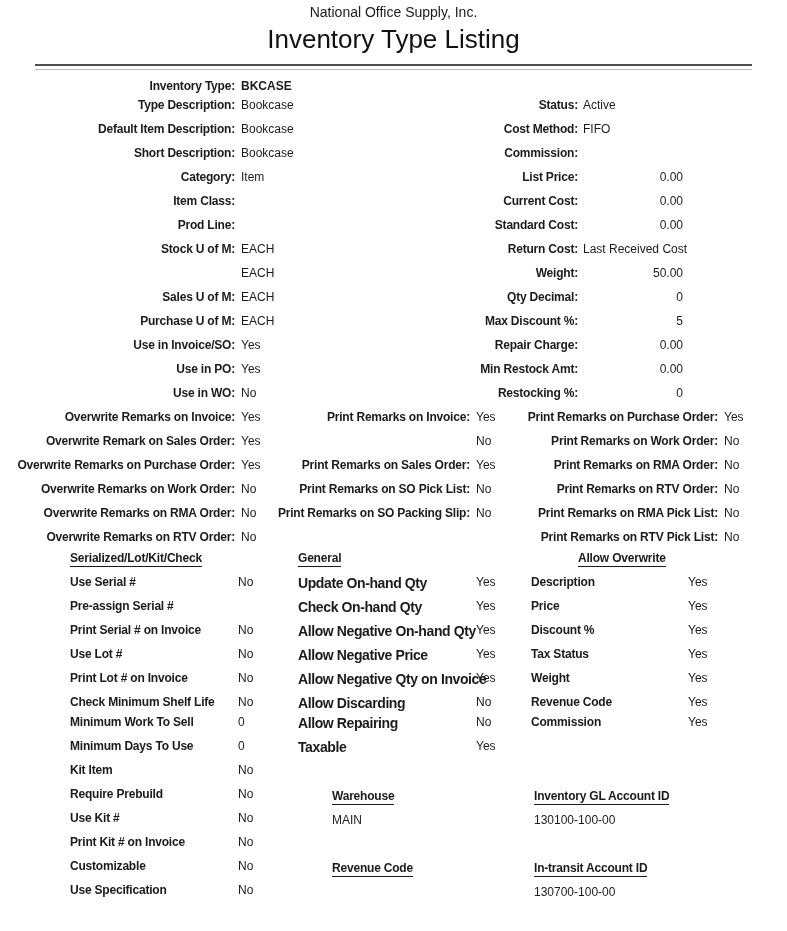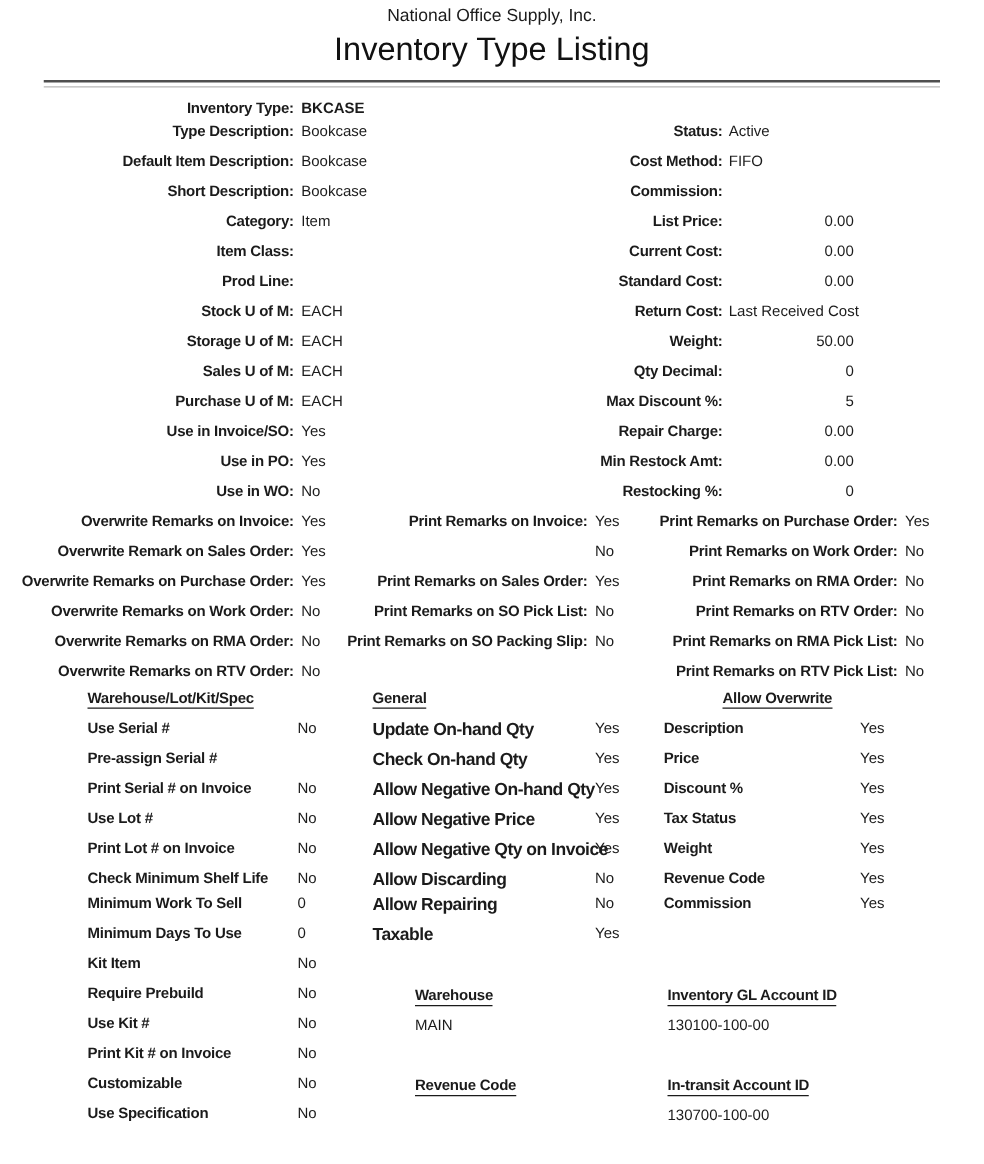--- a/index.html
+++ b/index.html
@@ -72,21 +72,20 @@
       </div>
       <div class="frow" style="top: 139px;">
         <span class="lbl" style="left: 0px; width: 235px; text-align: right;">Prod Line:</span>
         <span class="val" style="left: 241px;"></span>
       </div>
       <div class="frow" style="top: 163px;">
         <span class="lbl" style="left: 0px; width: 235px; text-align: right;">Stock U of M:</span>
         <span class="val" style="left: 241px;">EACH</span>
       </div>
       <div class="frow" style="top: 187px;">
-        <span class="lbl" style="left: 0px; width: 235px; text-align: right;">Storage U of M:</span>
         <span class="val" style="left: 241px;">EACH</span>
       </div>
       <div class="frow" style="top: 211px;">
         <span class="lbl" style="left: 0px; width: 235px; text-align: right;">Sales U of M:</span>
         <span class="val" style="left: 241px;">EACH</span>
       </div>
       <div class="frow" style="top: 235px;">
         <span class="lbl" style="left: 0px; width: 235px; text-align: right;">Purchase U of M:</span>
         <span class="val" style="left: 241px;">EACH</span>
       </div>
@@ -225,21 +224,21 @@
       <div class="frow" style="top: 96px;">
         <span class="lbl" style="left: 430px; width: 288px; text-align: right;">Print Remarks on RMA Pick List:</span>
         <span class="val" style="left: 724px;">No</span>
       </div>
       <div class="frow" style="top: 120px;">
         <span class="lbl" style="left: 430px; width: 288px; text-align: right;">Print Remarks on RTV Pick List:</span>
         <span class="val" style="left: 724px;">No</span>
       </div>
     </div>
 
-  <div class="sec-h" style="left:70px;top:551px">Warehouse/Lot/Kit/Spec</div>
+  <div class="sec-h" style="left:70px;top:551px">Serialized/Lot/Kit/Check</div>
   <div class="sec-h" style="left:298px;top:551px">General</div>
   <div class="sec-h" style="left:578px;top:551px">Allow Overwrite</div>
 
   <div class="list" style="top:575px">
       <div class="frow" style="top: 0px;">
         <span class="lbl" style="left: 70px; width: 165px;">Use Serial #</span>
         <span class="val" style="left: 238px;">No</span>
       </div>
       <div class="frow" style="top: 24px;">
         <span class="lbl" style="left: 70px; width: 165px;">Pre-assign Serial #</span>

